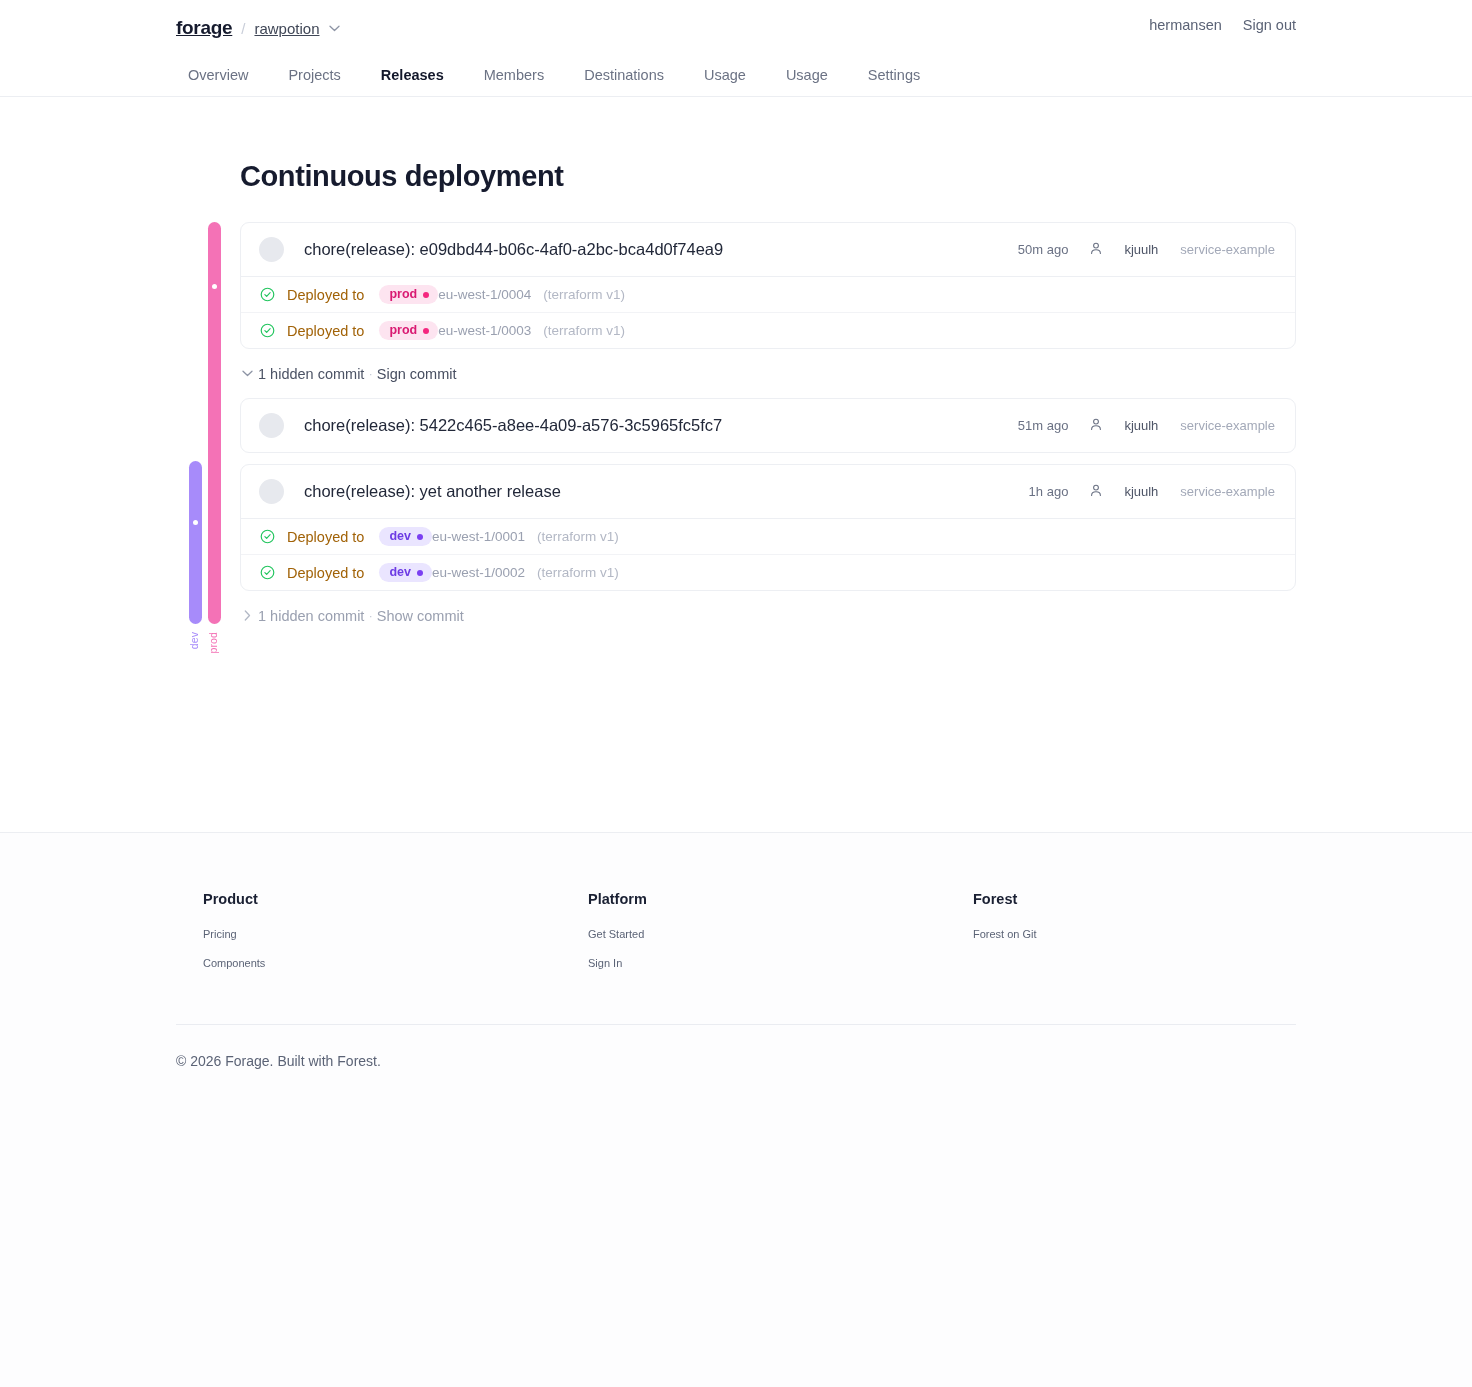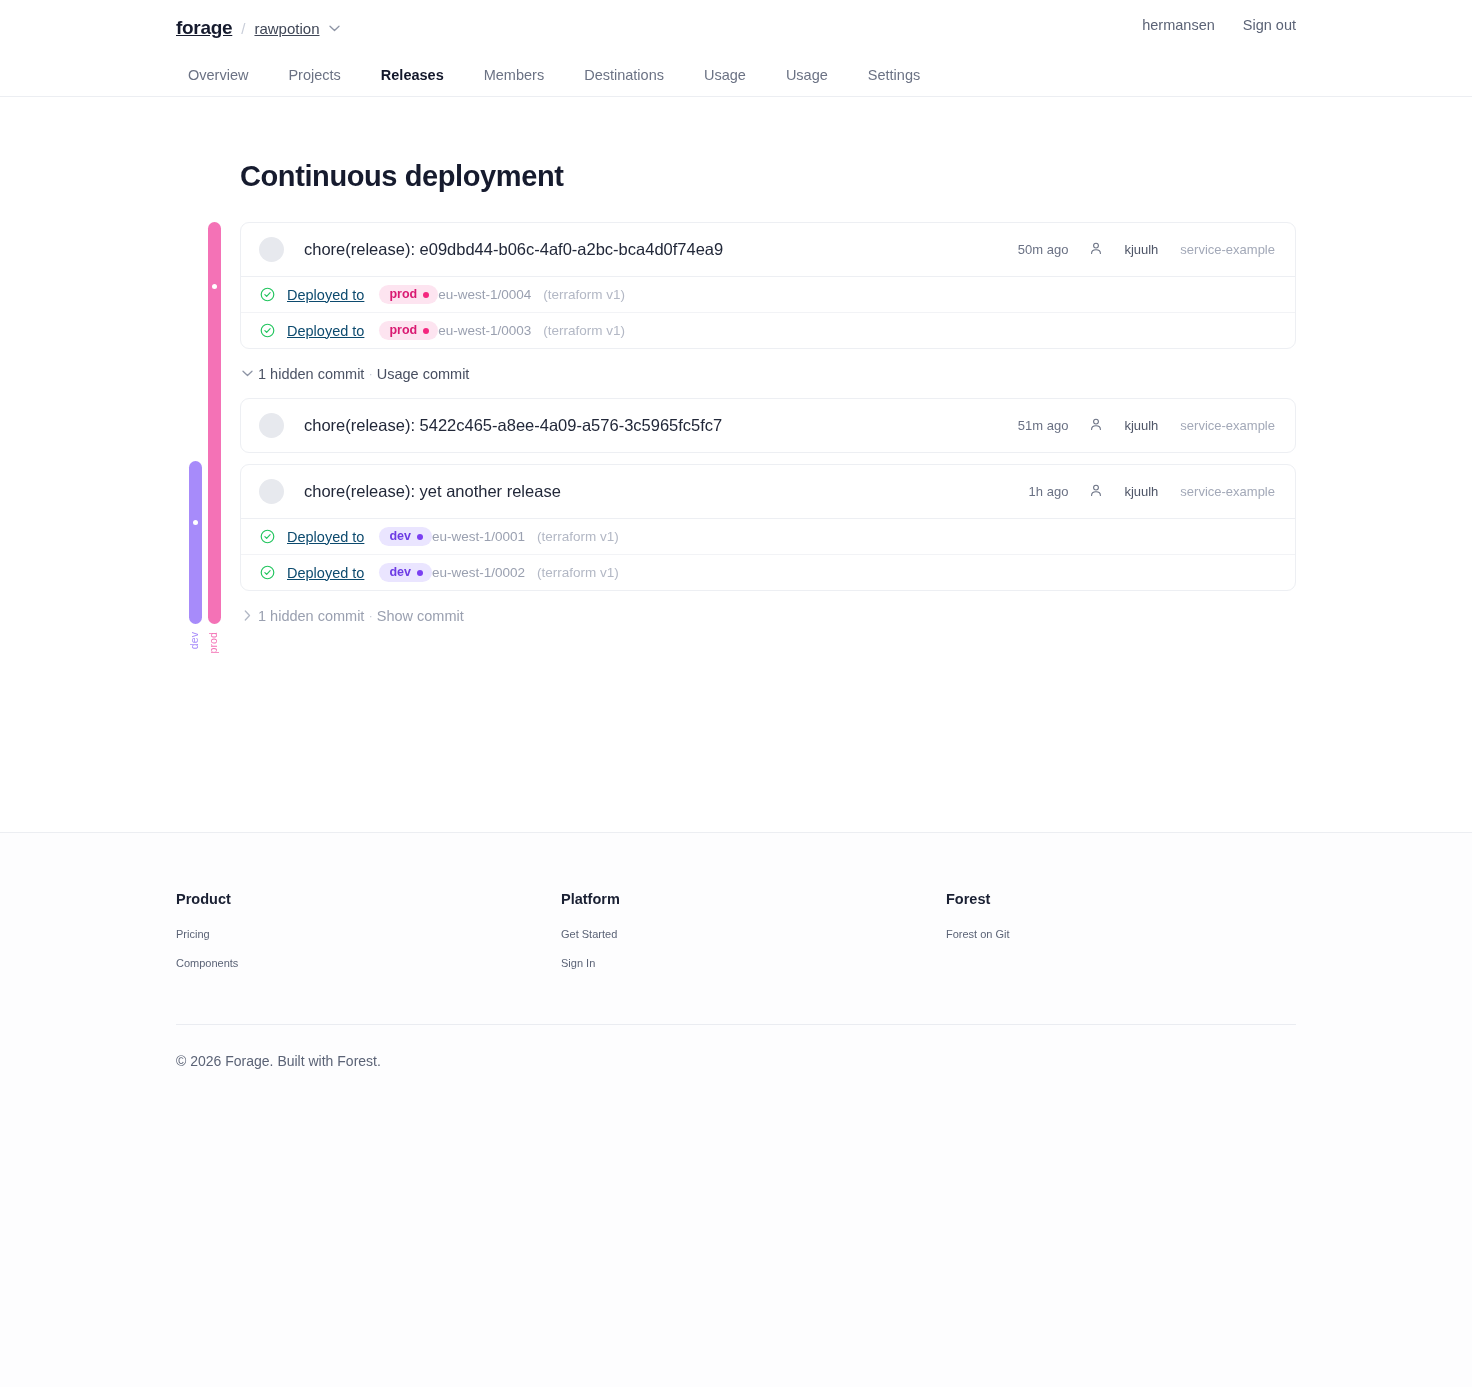--- a/index.html
+++ b/index.html
@@ -49,21 +49,21 @@
     display: inline-flex;
     align-items: center;
     color: #8d94a5;
   }
   .account {
     position: absolute;
     right: 176px;
     top: 17px;
     display: flex;
     align-items: center;
-    gap: 28px;
+    gap: 21px;
     font-size: 14.5px;
   }
   .account .user { color: #5b6376; }
   .account .signout { color: #5b6376; text-decoration: none; }
 
   .navrow {
     display: flex;
     align-items: center;
     gap: 12px;
     height: 44px;
@@ -187,22 +187,21 @@
   .deploy-row.first { border-top: 1px solid #edeff3; }
   .check {
     flex: 0 0 16px;
     width: 16px; height: 16px;
     display: inline-flex;
     align-items: center;
     justify-content: center;
   }
   .deploy-label {
     margin-left: 12px;
-    color: #0c4a6e;
-    text-decoration: underline;
+    color: #a16207;
   }
   .env-badge {
     margin-left: 15px;
     display: inline-flex;
     align-items: center;
     gap: 6px;
     border-radius: 11px;
     padding: 3px 9px 3px 10px;
     font-size: 12.5px;
     font-weight: 700;
@@ -253,20 +252,21 @@
   .footer {
     margin-top: 150px;
     border-top: 1px solid #eceef2;
     background: #fdfdfe;
     width: 1472px;
     min-height: 625px;
   }
   .footer-inner {
     padding: 58px 176px 0 176px;
     display: flex;
+    margin-left: 27px;
   }
   .fcol { width: 385px; }
   .fcol.last { width: auto; }
   .fcol h4 {
     font-size: 14.5px;
     font-weight: 700;
     color: #1a2033;
     margin-bottom: 21px;
   }
   .fcol a {
@@ -392,21 +392,21 @@
     </div>
 
     <div class="hidden-row">
       <span class="chev">
         <svg width="11" height="7" viewBox="0 0 11 7" fill="none">
             <path d="M1 1.3 L5.5 5.5 L10 1.3" stroke="#8d94a5" stroke-width="1.3" stroke-linecap="round" stroke-linejoin="round"></path>
           </svg>
       </span>
       <span class="count">1 hidden commit</span>
       <span class="sep">·</span>
-      <a class="toggle" href="#">Usage commit</a>
+      <a class="toggle" href="#">Sign commit</a>
     </div>
 
     <div class="card">
       <div class="card-head">
         <div class="avatar"></div>
         <div class="commit-msg">chore(release): 5422c465-a8ee-4a09-a576-3c5965fc5fc7</div>
         <div class="head-meta">
           <span class="meta-time">51m ago</span>
           <span class="meta-author">
             <span>

